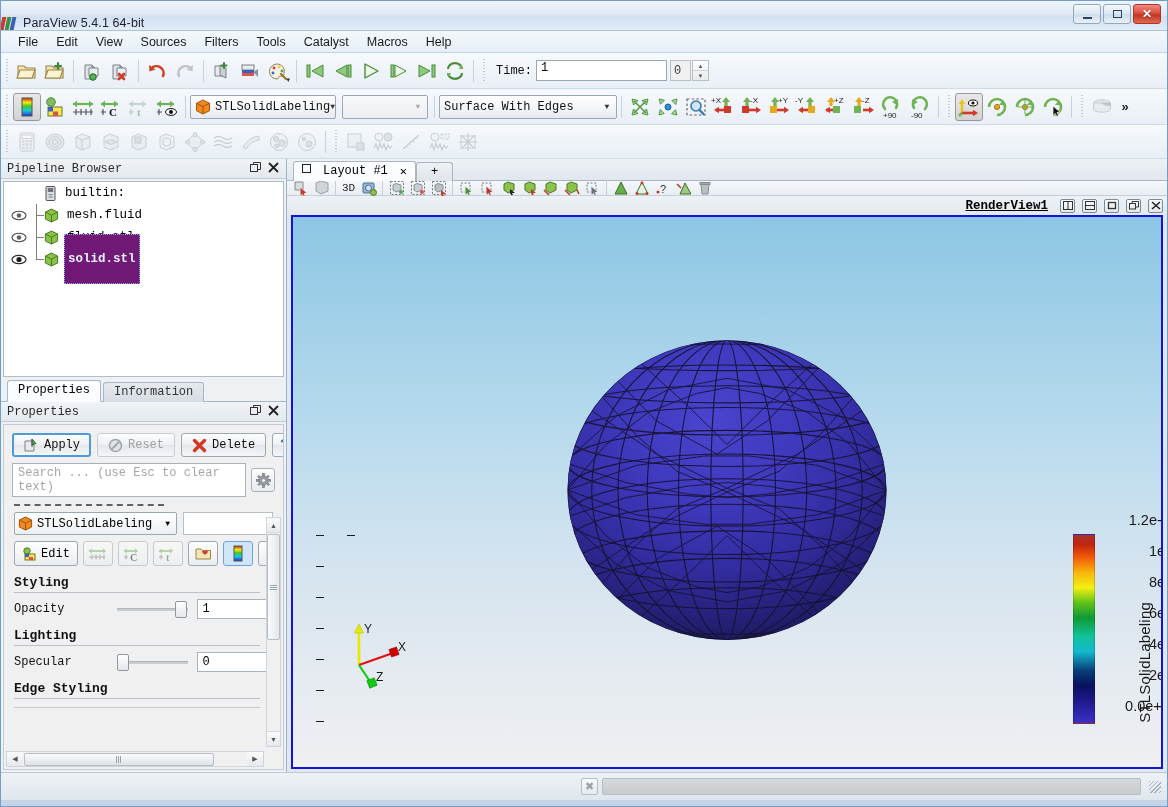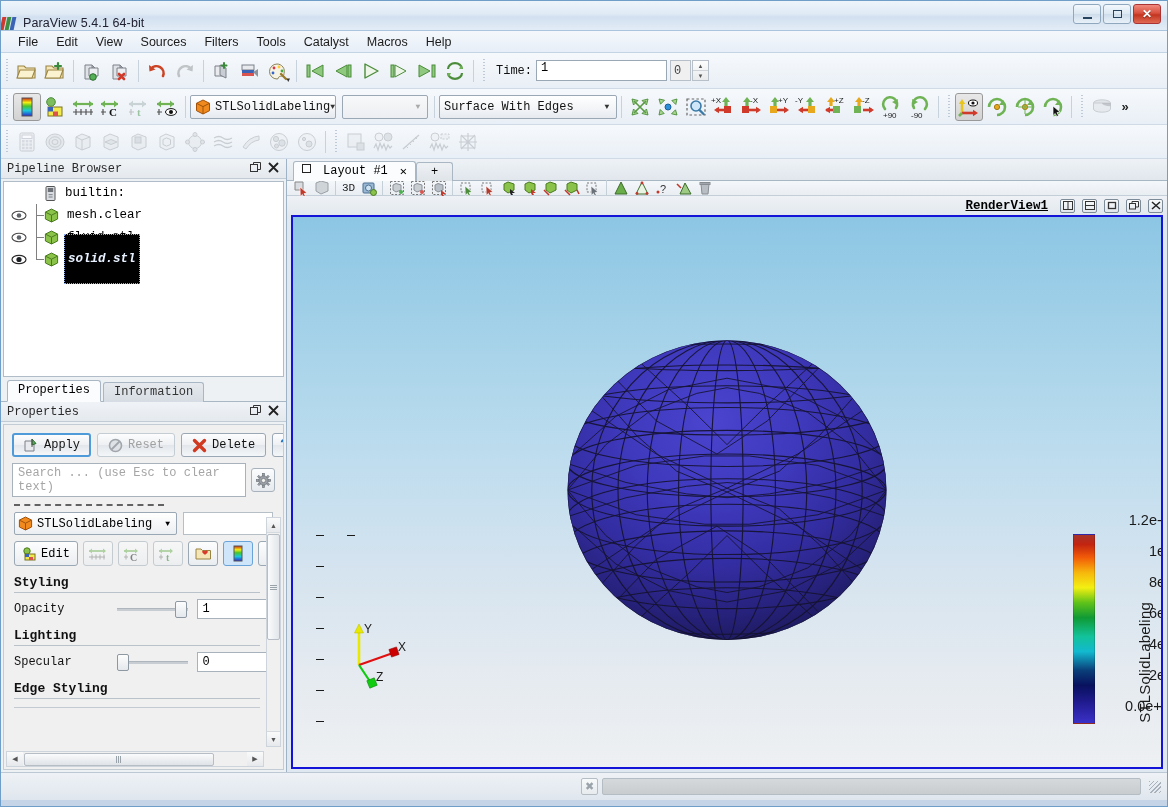--- a/index.html
+++ b/index.html
@@ -130,21 +130,21 @@
     height: 196px; background:#fff; margin:2px;
     border:1px solid #b0bdc9; position:relative; overflow:hidden;
   }
   .pl-row { display:flex; align-items:center; height:22px; padding-left:4px; }
   .eye { width:22px; display:flex; align-items:center; justify-content:center; cursor:pointer; }
   .tree-indent { width: 14px; }
   .pl-label {
     font-family:"Liberation Mono", monospace; font-size:12.5px; color:#000;
     padding:1px 3px; white-space:nowrap;
   }
-  .pl-label.sel { background:#000000; color:#e7f0ff; border:1px dotted #88aaee; font-weight:bold; padding:17px 3px;font-style:italic; }
+  .pl-label.sel { background:#701a75; color:#e7f0ff; border:1px dotted #88aaee; font-weight:bold; padding:17px 3px; }
   .src-icon { margin-right:5px; display:flex; align-items:center; }
   .branch { width:14px; height:22px; position:relative; }
   .branch::before { content:""; position:absolute; left:6px; top:0; bottom:0; width:1px; background:#808080; }
   .branch::after { content:""; position:absolute; left:6px; top:11px; width:8px; height:1px; background:#808080; }
   .branch.last::before { bottom:11px; }
 
   
   .tabs { display:flex; align-items:flex-end; height:20px; padding-left:6px; margin-top:3px;
       border-bottom:1px solid #a9b7c4; background:transparent;}
   .tab {
@@ -883,21 +883,21 @@
             </svg>
           </div>
           <div class="branch"></div>
           <span class="src-icon">
             <svg width="15" height="15" viewBox="0 0 15 15">
               <path d="M7.5 1 L13.6 4.1 L13.6 11 L7.5 14 L1.4 11 L1.4 4.1 z" fill="#8bc34a" stroke="#4a7a1e"></path>
               <path d="M1.4 4.1 L7.5 7.2 L13.6 4.1" fill="none" stroke="#4a7a1e"></path>
               <path d="M7.5 7.2 L7.5 14" fill="none" stroke="#4a7a1e"></path>
             </svg>
           </span>
-          <span class="pl-label">mesh.clear</span>
+          <span class="pl-label">mesh.fluid</span>
         </div>
 
         <div class="pl-row">
           <div class="eye">
             <svg width="16" height="11" viewBox="0 0 16 11">
               <ellipse cx="8" cy="5.5" rx="7" ry="4.2" fill="#fff" stroke="#4a4a4a" stroke-width="1.1"></ellipse>
               <circle cx="8" cy="5.5" r="2.3" fill="#5e6469"></circle>
             </svg>
           </div>
           <div class="branch"></div>

